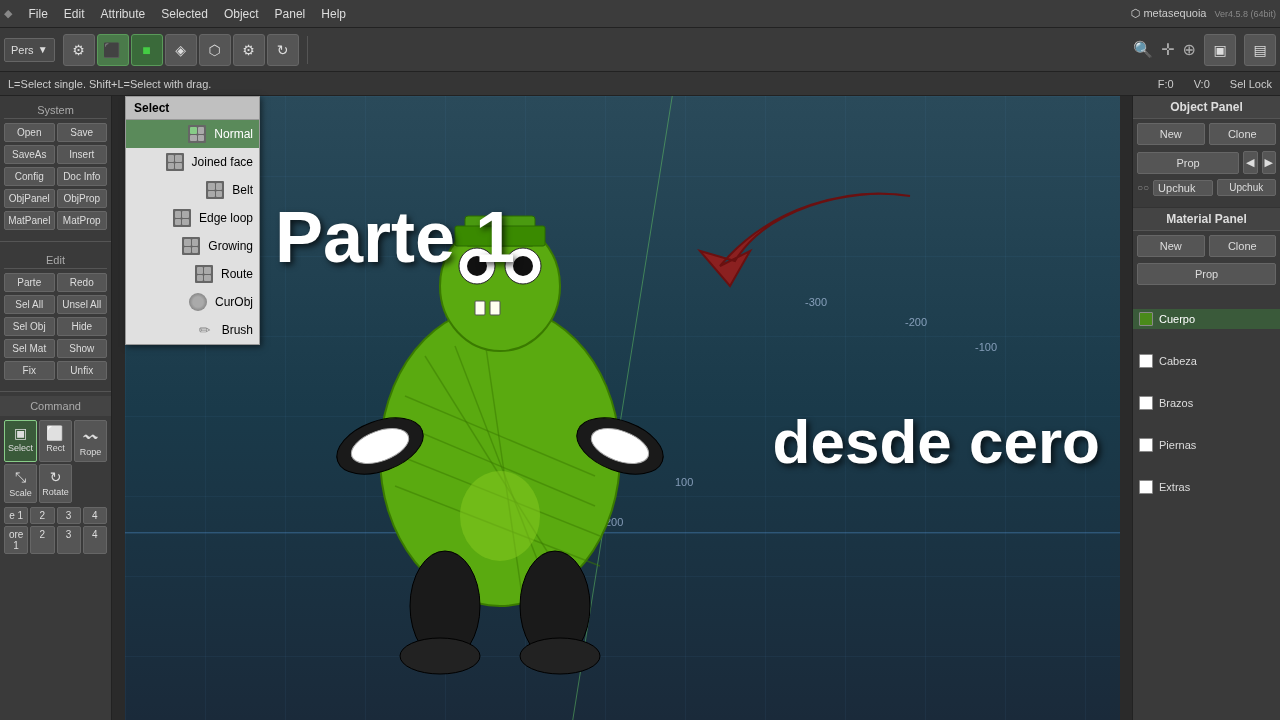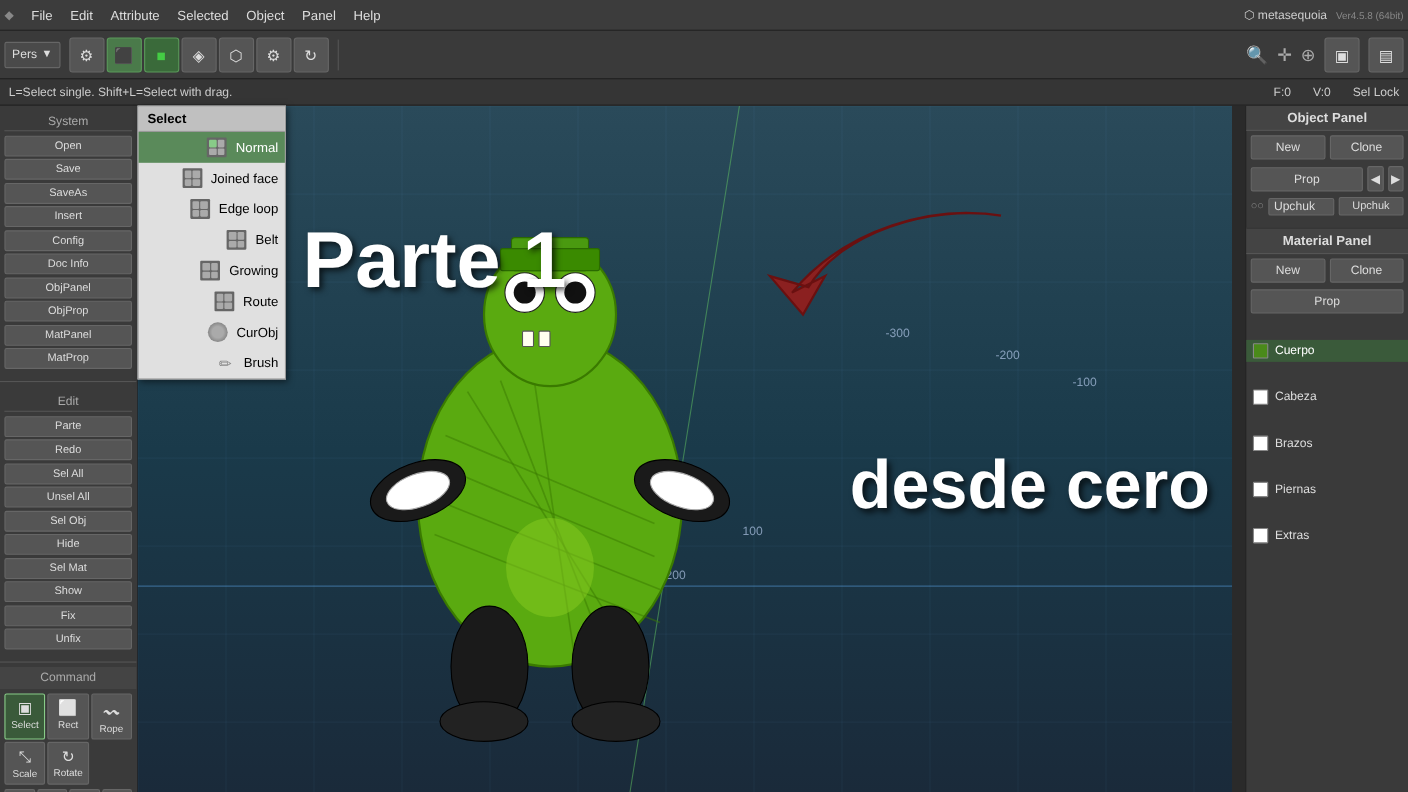--- a/index.html
+++ b/index.html
@@ -74,21 +74,21 @@
       margin-left: auto;
       display: flex;
       align-items: center;
       gap: 20px;
     }
 
     
     #sidebar-left {
       position: absolute;
       top: 96px; left: 0;
-      width: 125px;
+      width: 112px;
       bottom: 0;
       background: #3a3a3a;
       border-right: 1px solid #222;
       z-index: 90;
       overflow-y: auto;
     }
 
     .sidebar-section {
       padding: 4px;
     }
@@ -97,21 +97,20 @@
       font-size: 11px;
       color: #aaa;
       padding: 4px 0 2px;
       border-bottom: 1px solid #555;
       margin-bottom: 4px;
     }
     .sidebar-btn-row {
       display: flex;
       gap: 2px;
       margin-bottom: 3px;
-      flex-direction: column;
     }
     .sidebar-btn {
       flex: 1;
       background: #555;
       border: 1px solid #666;
       border-radius: 2px;
       color: #ddd;
       font-size: 10px;
       padding: 3px 2px;
       text-align: center;
@@ -559,31 +558,31 @@
     <span>Joined face</span>
   </div>
 
   <div class="select-menu-item">
     <div class="menu-icon">
       <div class="menu-icon-cell"></div>
       <div class="menu-icon-cell"></div>
       <div class="menu-icon-cell"></div>
       <div class="menu-icon-cell"></div>
     </div>
-    <span>Edge loop</span>
+    <span>Belt</span>
   </div>
 
   <div class="select-menu-item">
     <div class="menu-icon">
       <div class="menu-icon-cell"></div>
       <div class="menu-icon-cell"></div>
       <div class="menu-icon-cell"></div>
       <div class="menu-icon-cell"></div>
     </div>
-    <span>Belt</span>
+    <span>Edge loop</span>
   </div>
 
   <div class="select-menu-item">
     <div class="menu-icon">
       <div class="menu-icon-cell"></div>
       <div class="menu-icon-cell"></div>
       <div class="menu-icon-cell"></div>
       <div class="menu-icon-cell"></div>
     </div>
     <span>Growing</span>

